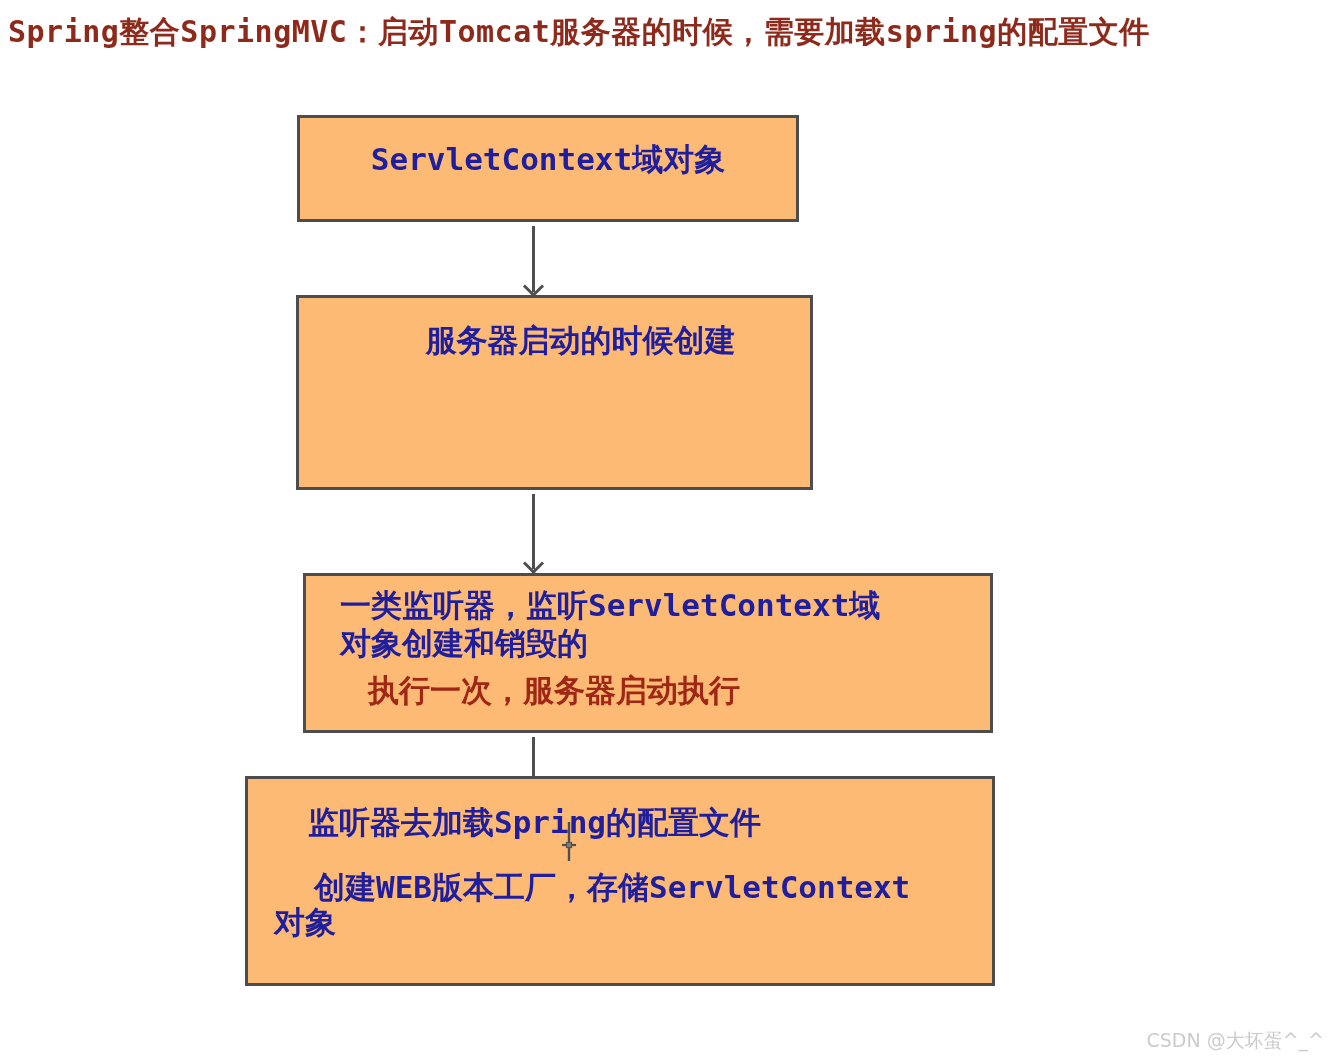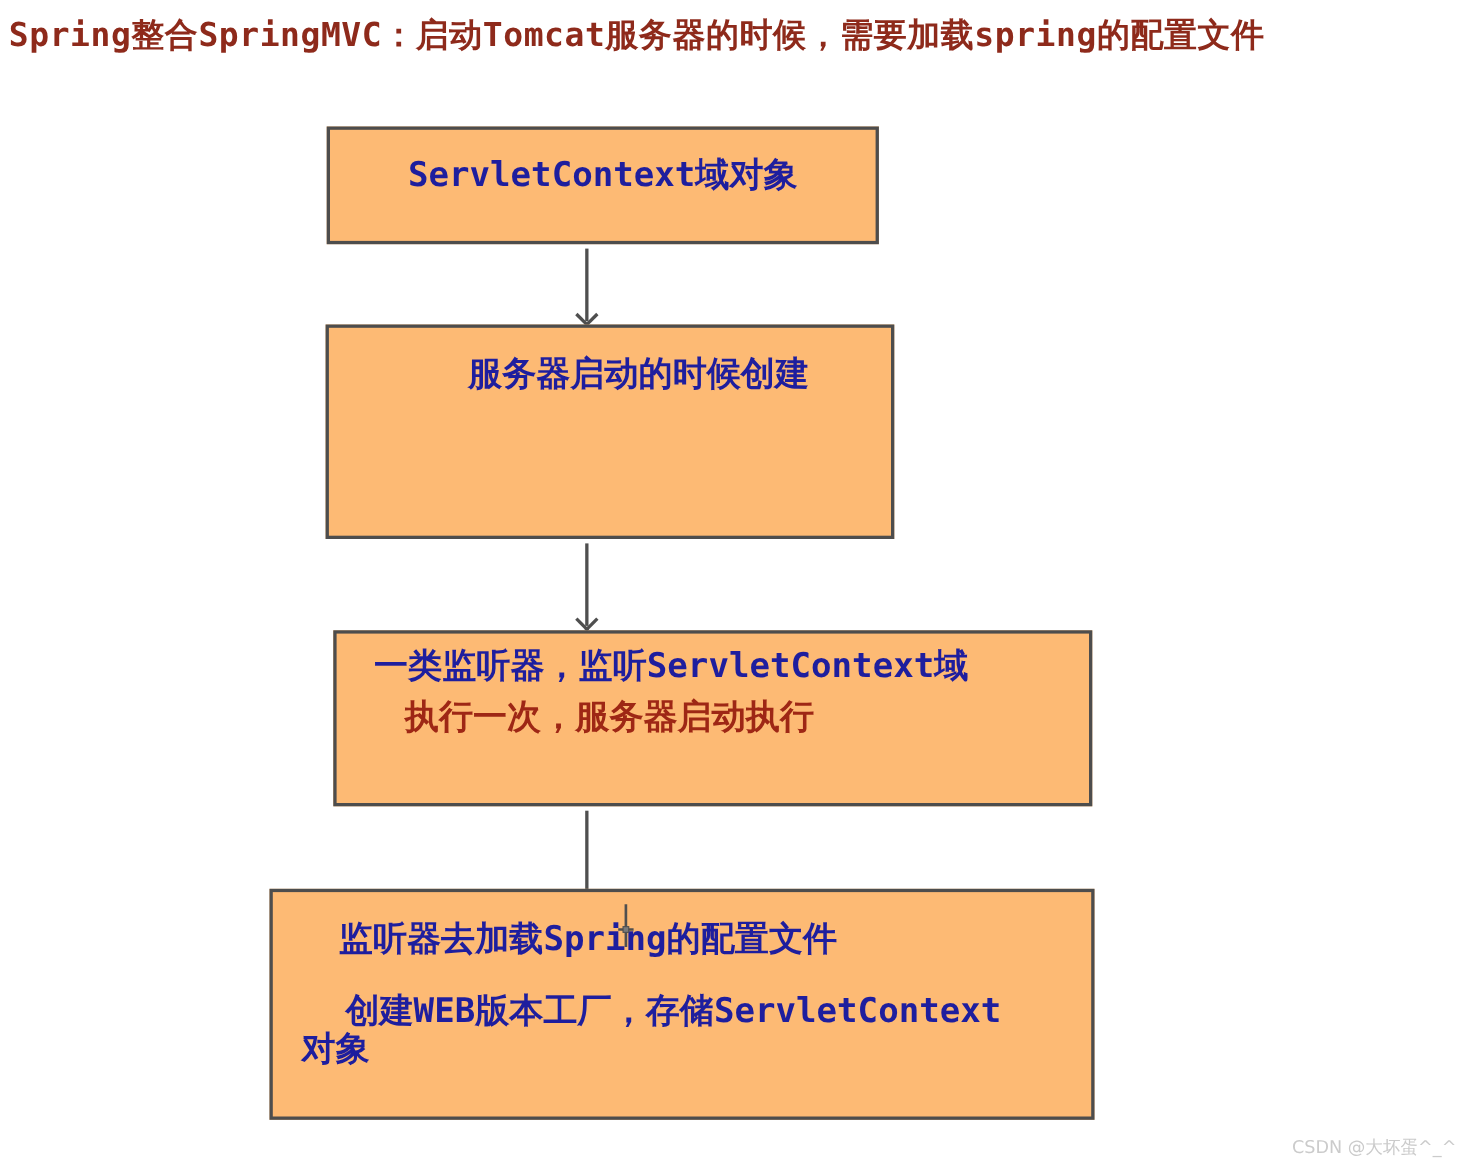--- a/index.html
+++ b/index.html
@@ -26,21 +26,21 @@
     background:#fdba74;
     border:3px solid #4d4d4d;
     color:#1e1e9e;
     font-weight:bold;
     font-size:31px;
     line-height:36px;
   }
   .box1 { left:297px; top:115px; width:502px; height:107px; text-align:center; padding-top:23px; }
   .box2 { left:296px; top:295px; width:517px; height:195px; padding:24px 0 0 52px;text-align:center; }
   .box3 { left:259px; top:573px; width:690px; height:160px; padding:10px 0 0 34px; line-height:38px;margin-left:44px; }
-  .box4 { left:245px; top:808px; width:750px; height:210px; padding:26px 0 0 26px; line-height:35px; }
+  .box4 { left:245px; top:776px; width:750px; height:210px; padding:26px 0 0 26px; line-height:35px; }
   .line { display:block; }
   .red-line { color:#9e2715; margin-left:28px; margin-top:9px; }
   .b4-indent { margin-left:34px; }
   .b4-line2 { margin-top:30px; margin-left:40px; }
   .arrow {
     position:absolute;
     width:26px;
     display:flex; flex-direction:column; align-items:center;
   }
   .arrow .stem { width:3px; flex:1; background:#4f4f4f; }
@@ -56,21 +56,21 @@
   .arrow3 { left:520px; top:737px; height:81px; }
   .text-cursor {
     position:absolute;
     left:560px; top:821px;
     width:18px; height:42px;
   }
   .watermark {
     position:absolute;
     right:6px; bottom:4px;
     font-family:"DejaVu Sans","Liberation Sans",sans-serif;
-    font-size:16px;
+    font-size:19px;
     color:#cbcbcb;
     font-weight:normal;
   }
 </style>
 </head>
 <body>
 
 <div class="canvas">
 
   <div class="title">Spring整合SpringMVC：启动Tomcat服务器的时候，需要加载spring的配置文件</div>
@@ -88,20 +88,21 @@
     <span class="line">服务器启动的时候创建</span>
   </div>
 
   <div class="arrow arrow2">
     <div class="stem"></div>
     <div class="head"></div>
   </div>
 
   <div class="flowbox box3">
     <span class="line">一类监听器，监听ServletContext域</span>
+    <span class="line">对象创建和销毁的</span>
     <span class="line red-line">执行一次，服务器启动执行</span>
   </div>
 
   <div class="arrow arrow3">
     <div class="stem"></div>
     <div class="head"></div>
   </div>
 
   <div class="flowbox box4">
     <span class="line b4-indent">监听器去加载Spring的配置文件</span>

